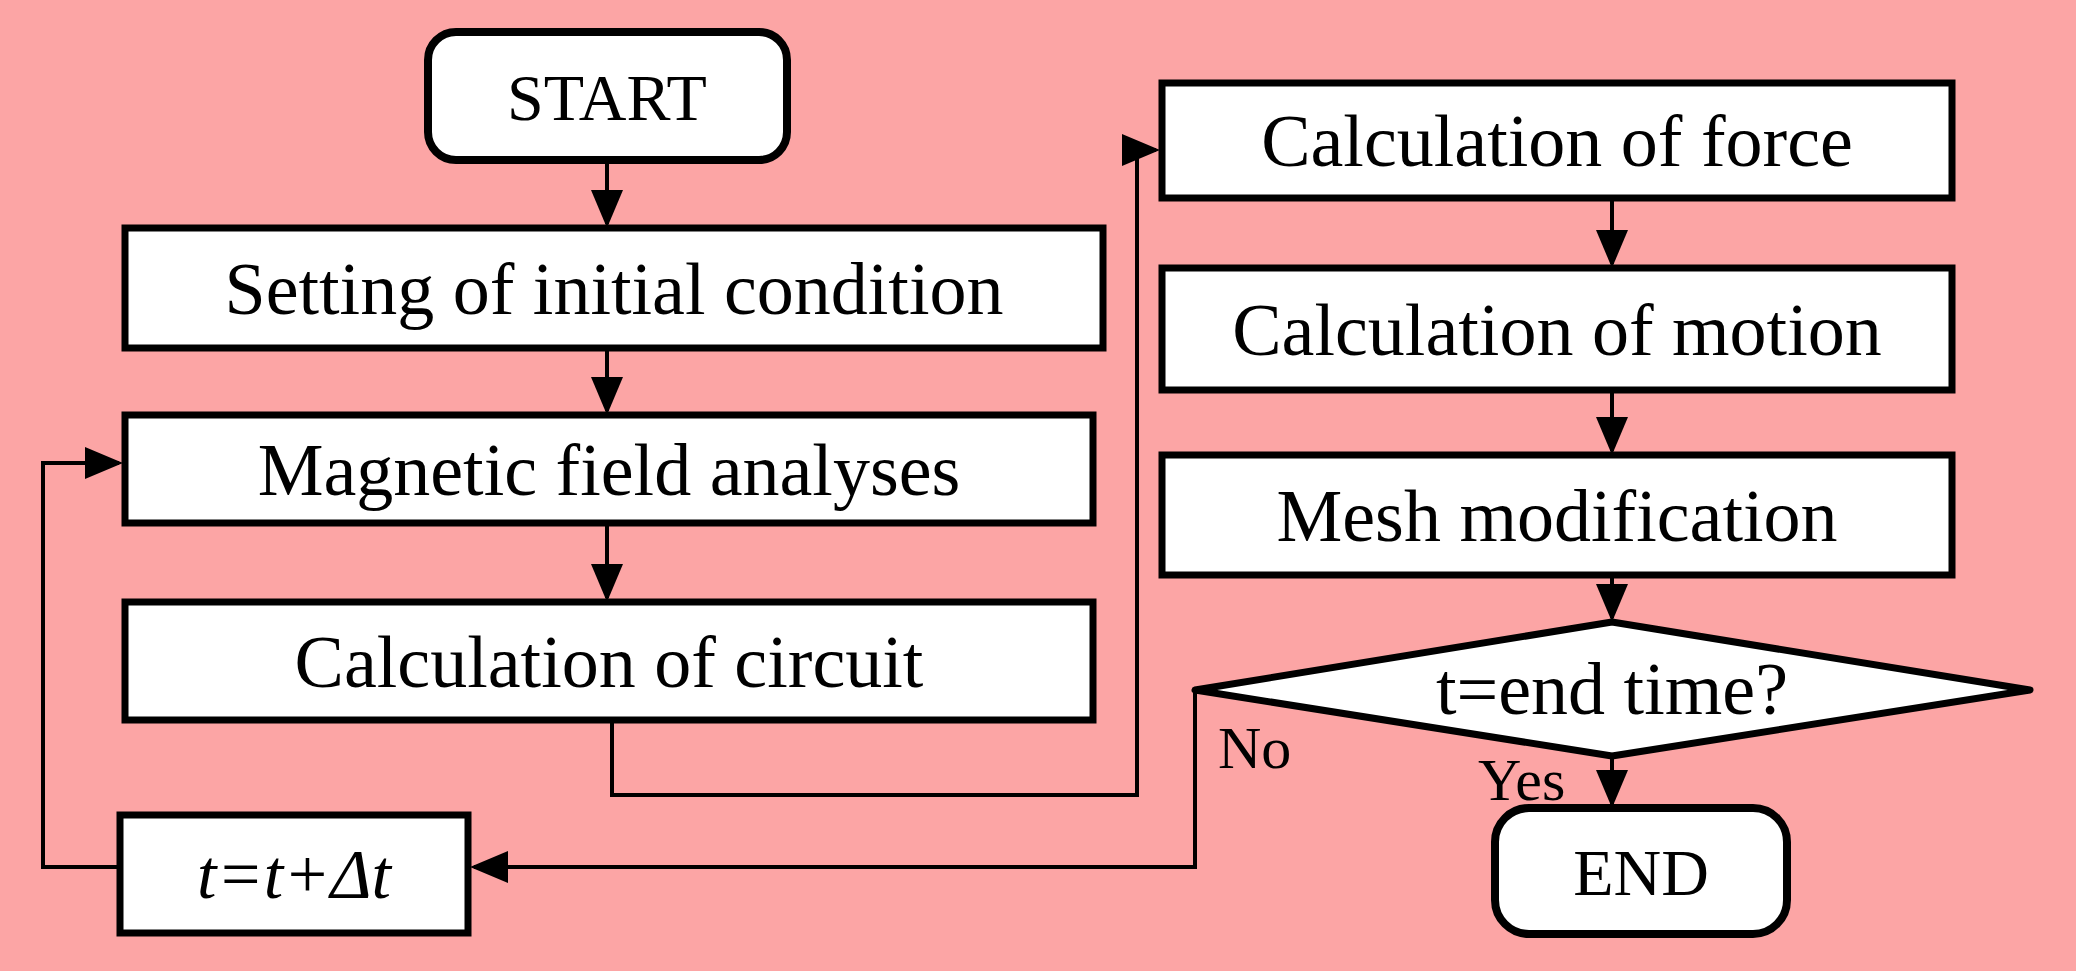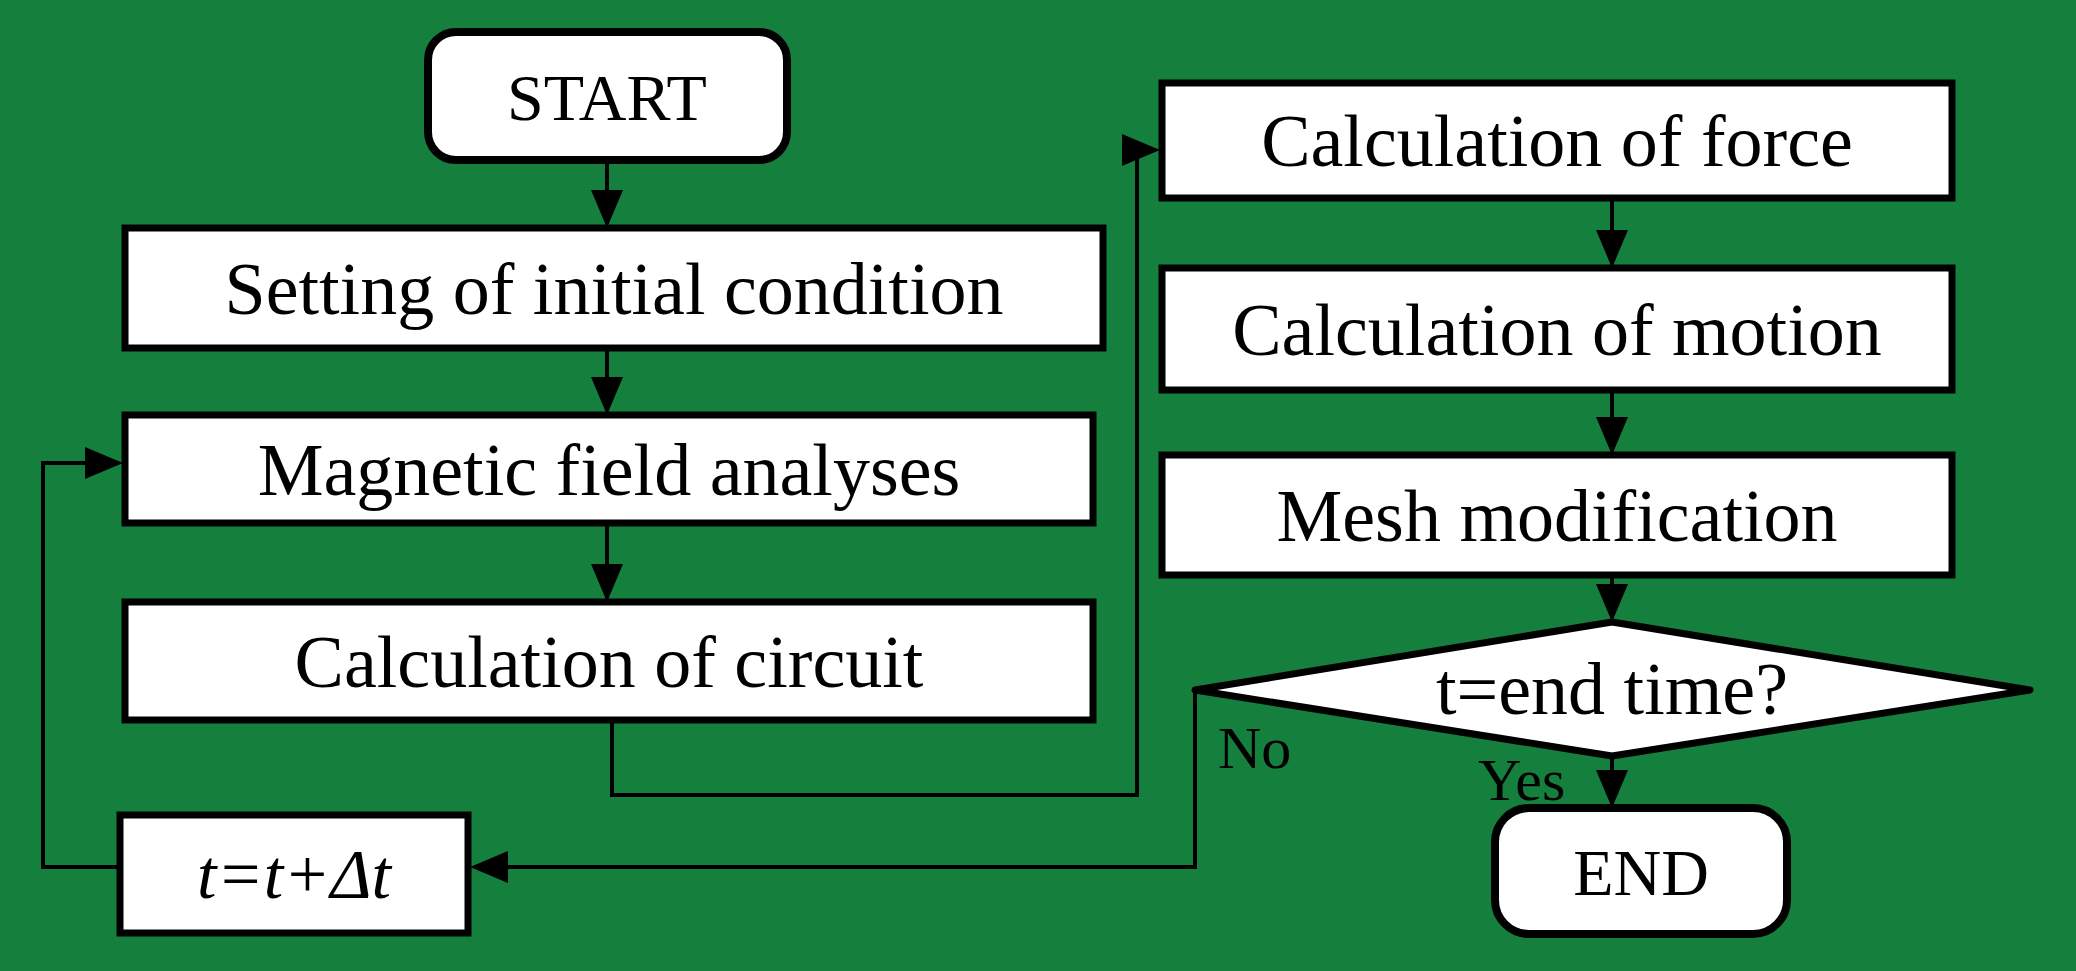--- a/index.html
+++ b/index.html
@@ -3,21 +3,21 @@
 <meta charset="utf-8">
 <style>
   html, body {
     margin: 0;
     padding: 0;
     background: #ffffff;
   }
   .page {
     width: 2076px;
     height: 971px;
-    background: #15803d;
+    background: #fca5a5;
     position: relative;
     overflow: hidden;
     text-align: center;
   }
   svg {
     display: block;
   }
   .node-shape {
     fill: #ffffff;
     stroke: #000000;

